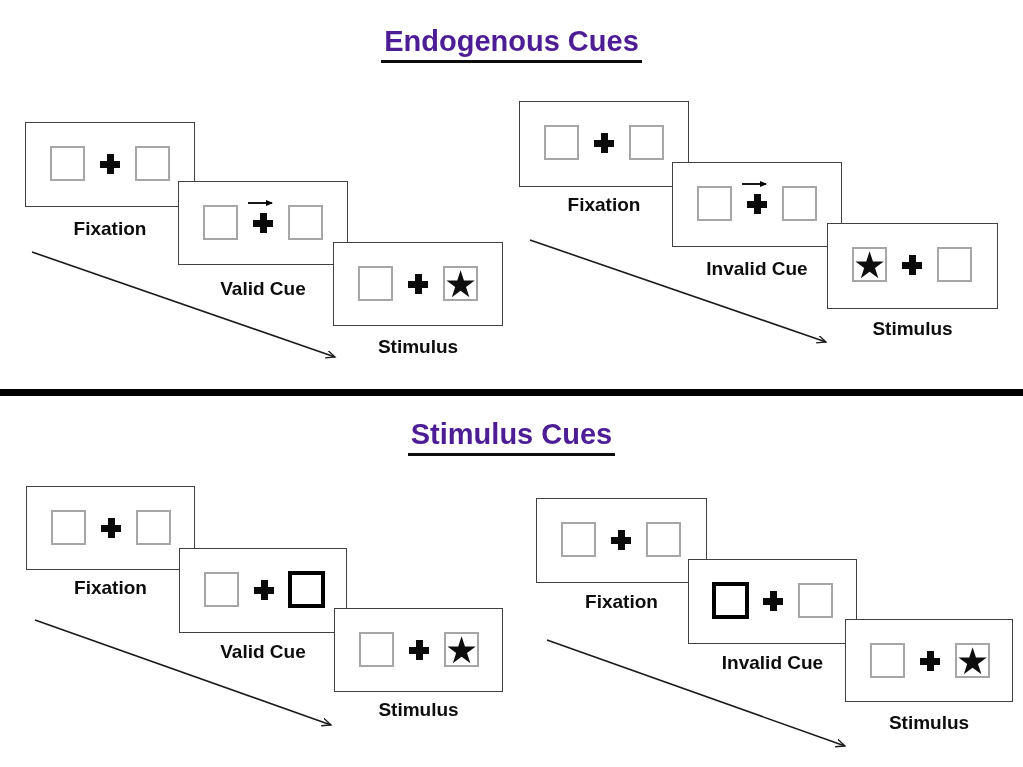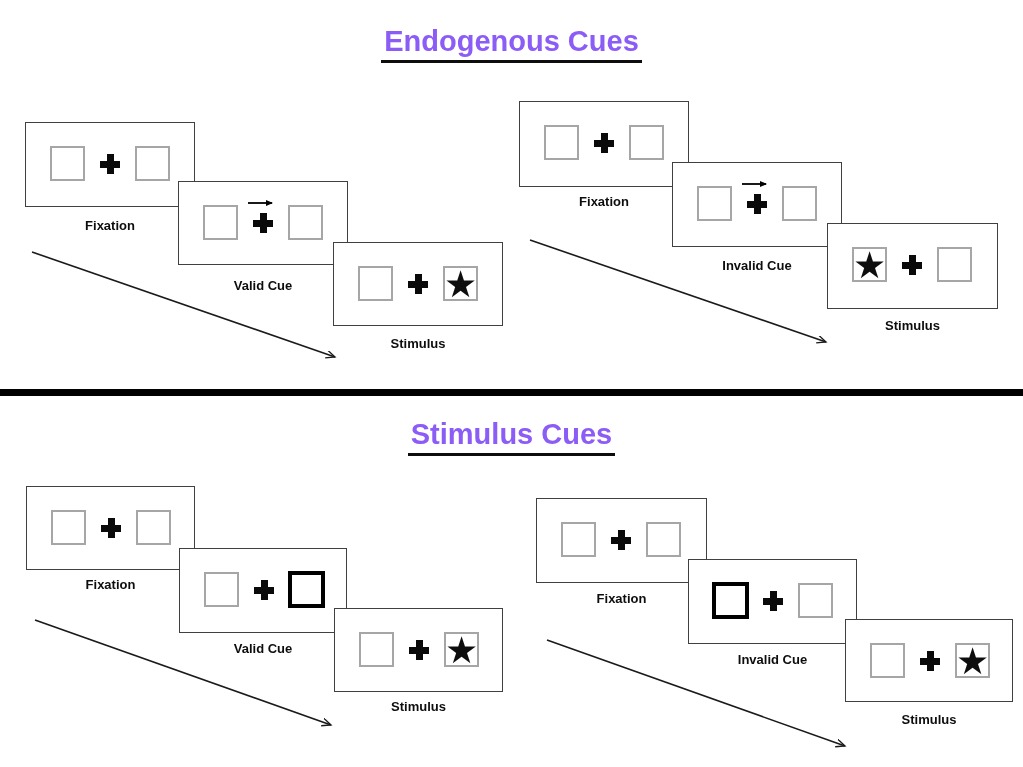--- a/index.html
+++ b/index.html
@@ -2,21 +2,21 @@
 <html><head>
 <meta charset="utf-8">
 <style>
   html,body{margin:0;padding:0;background:#fff;}
   .canvas{
     position:relative;width:1023px;height:767px;background:#ffffff;overflow:hidden;
     font-family:"Liberation Sans","DejaVu Sans",sans-serif;color:#000;
   }
   .title{
     position:absolute;left:0;right:0;text-align:center;
-    font-size:29px;font-weight:bold;letter-spacing:0px;color:#8b5cf6;
+    font-size:29px;font-weight:bold;letter-spacing:0px;color:#4c1d95;
   }
   .title .title-text{
     display:inline-block;border-bottom:3px solid #0d0d0d;padding:0 3px 2px 3px;
   }
   .divider{
     position:absolute;left:0;top:389px;width:1023px;height:7px;background:#000;
   }
   .panel{
     position:absolute;background:#ffffff;border:1px solid #404040;box-sizing:border-box;
   }
@@ -38,21 +38,21 @@
     content:"";position:absolute;left:6.5px;top:0;width:7px;height:20px;background:#0a0a0a;
   }
   .cuearrow{position:absolute;left:67px;top:15px;overflow:visible;}
   .star{
     font-size:37px;line-height:30px;color:#0d0d0d;
     transform:translateY(1px);
     font-family:"DejaVu Sans",sans-serif;
   }
   .plabel{
     position:absolute;height:24px;text-align:center;
-    font-size:13px;font-weight:bold;color:#0d0d0d;white-space:nowrap;
+    font-size:19px;font-weight:bold;color:#0d0d0d;white-space:nowrap;
   }
   .tarrow{position:absolute;overflow:visible;}
   .tarrow line{stroke:#1a1a1a;stroke-width:1.6;}
   .defs-holder{position:absolute;width:0;height:0;}
 </style>
 </head>
 <body>
 
 <div class="canvas">
 

